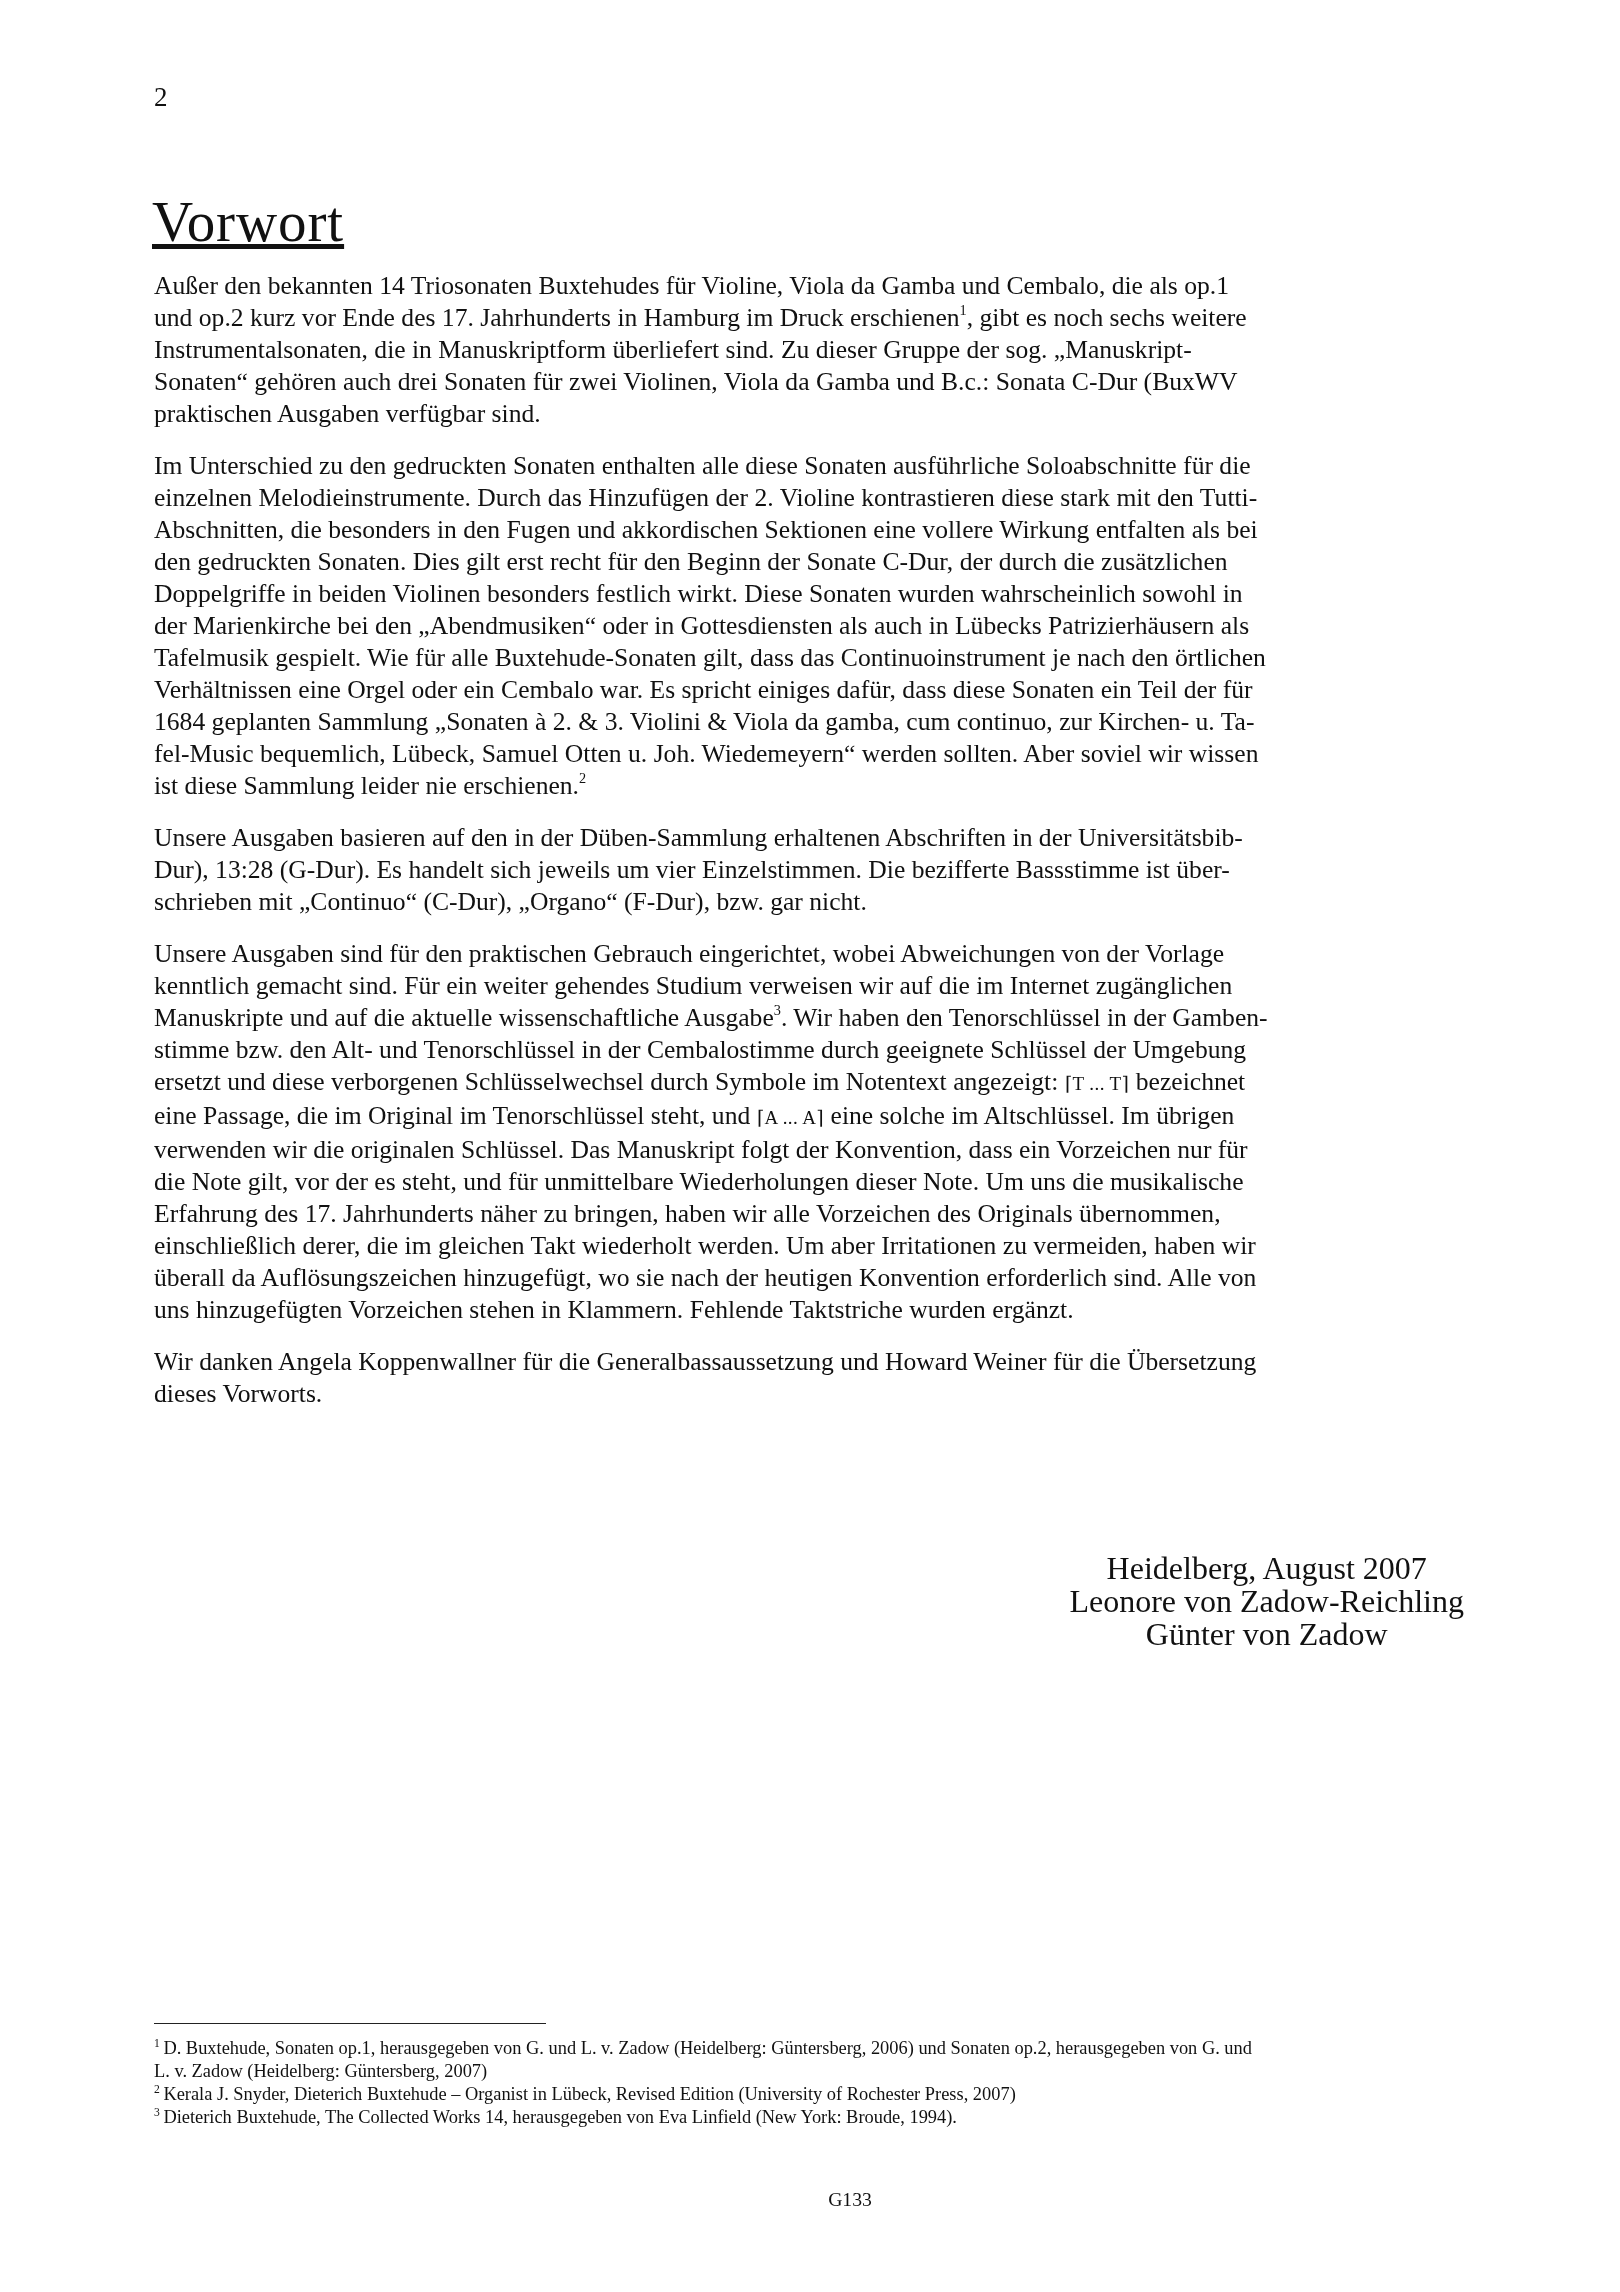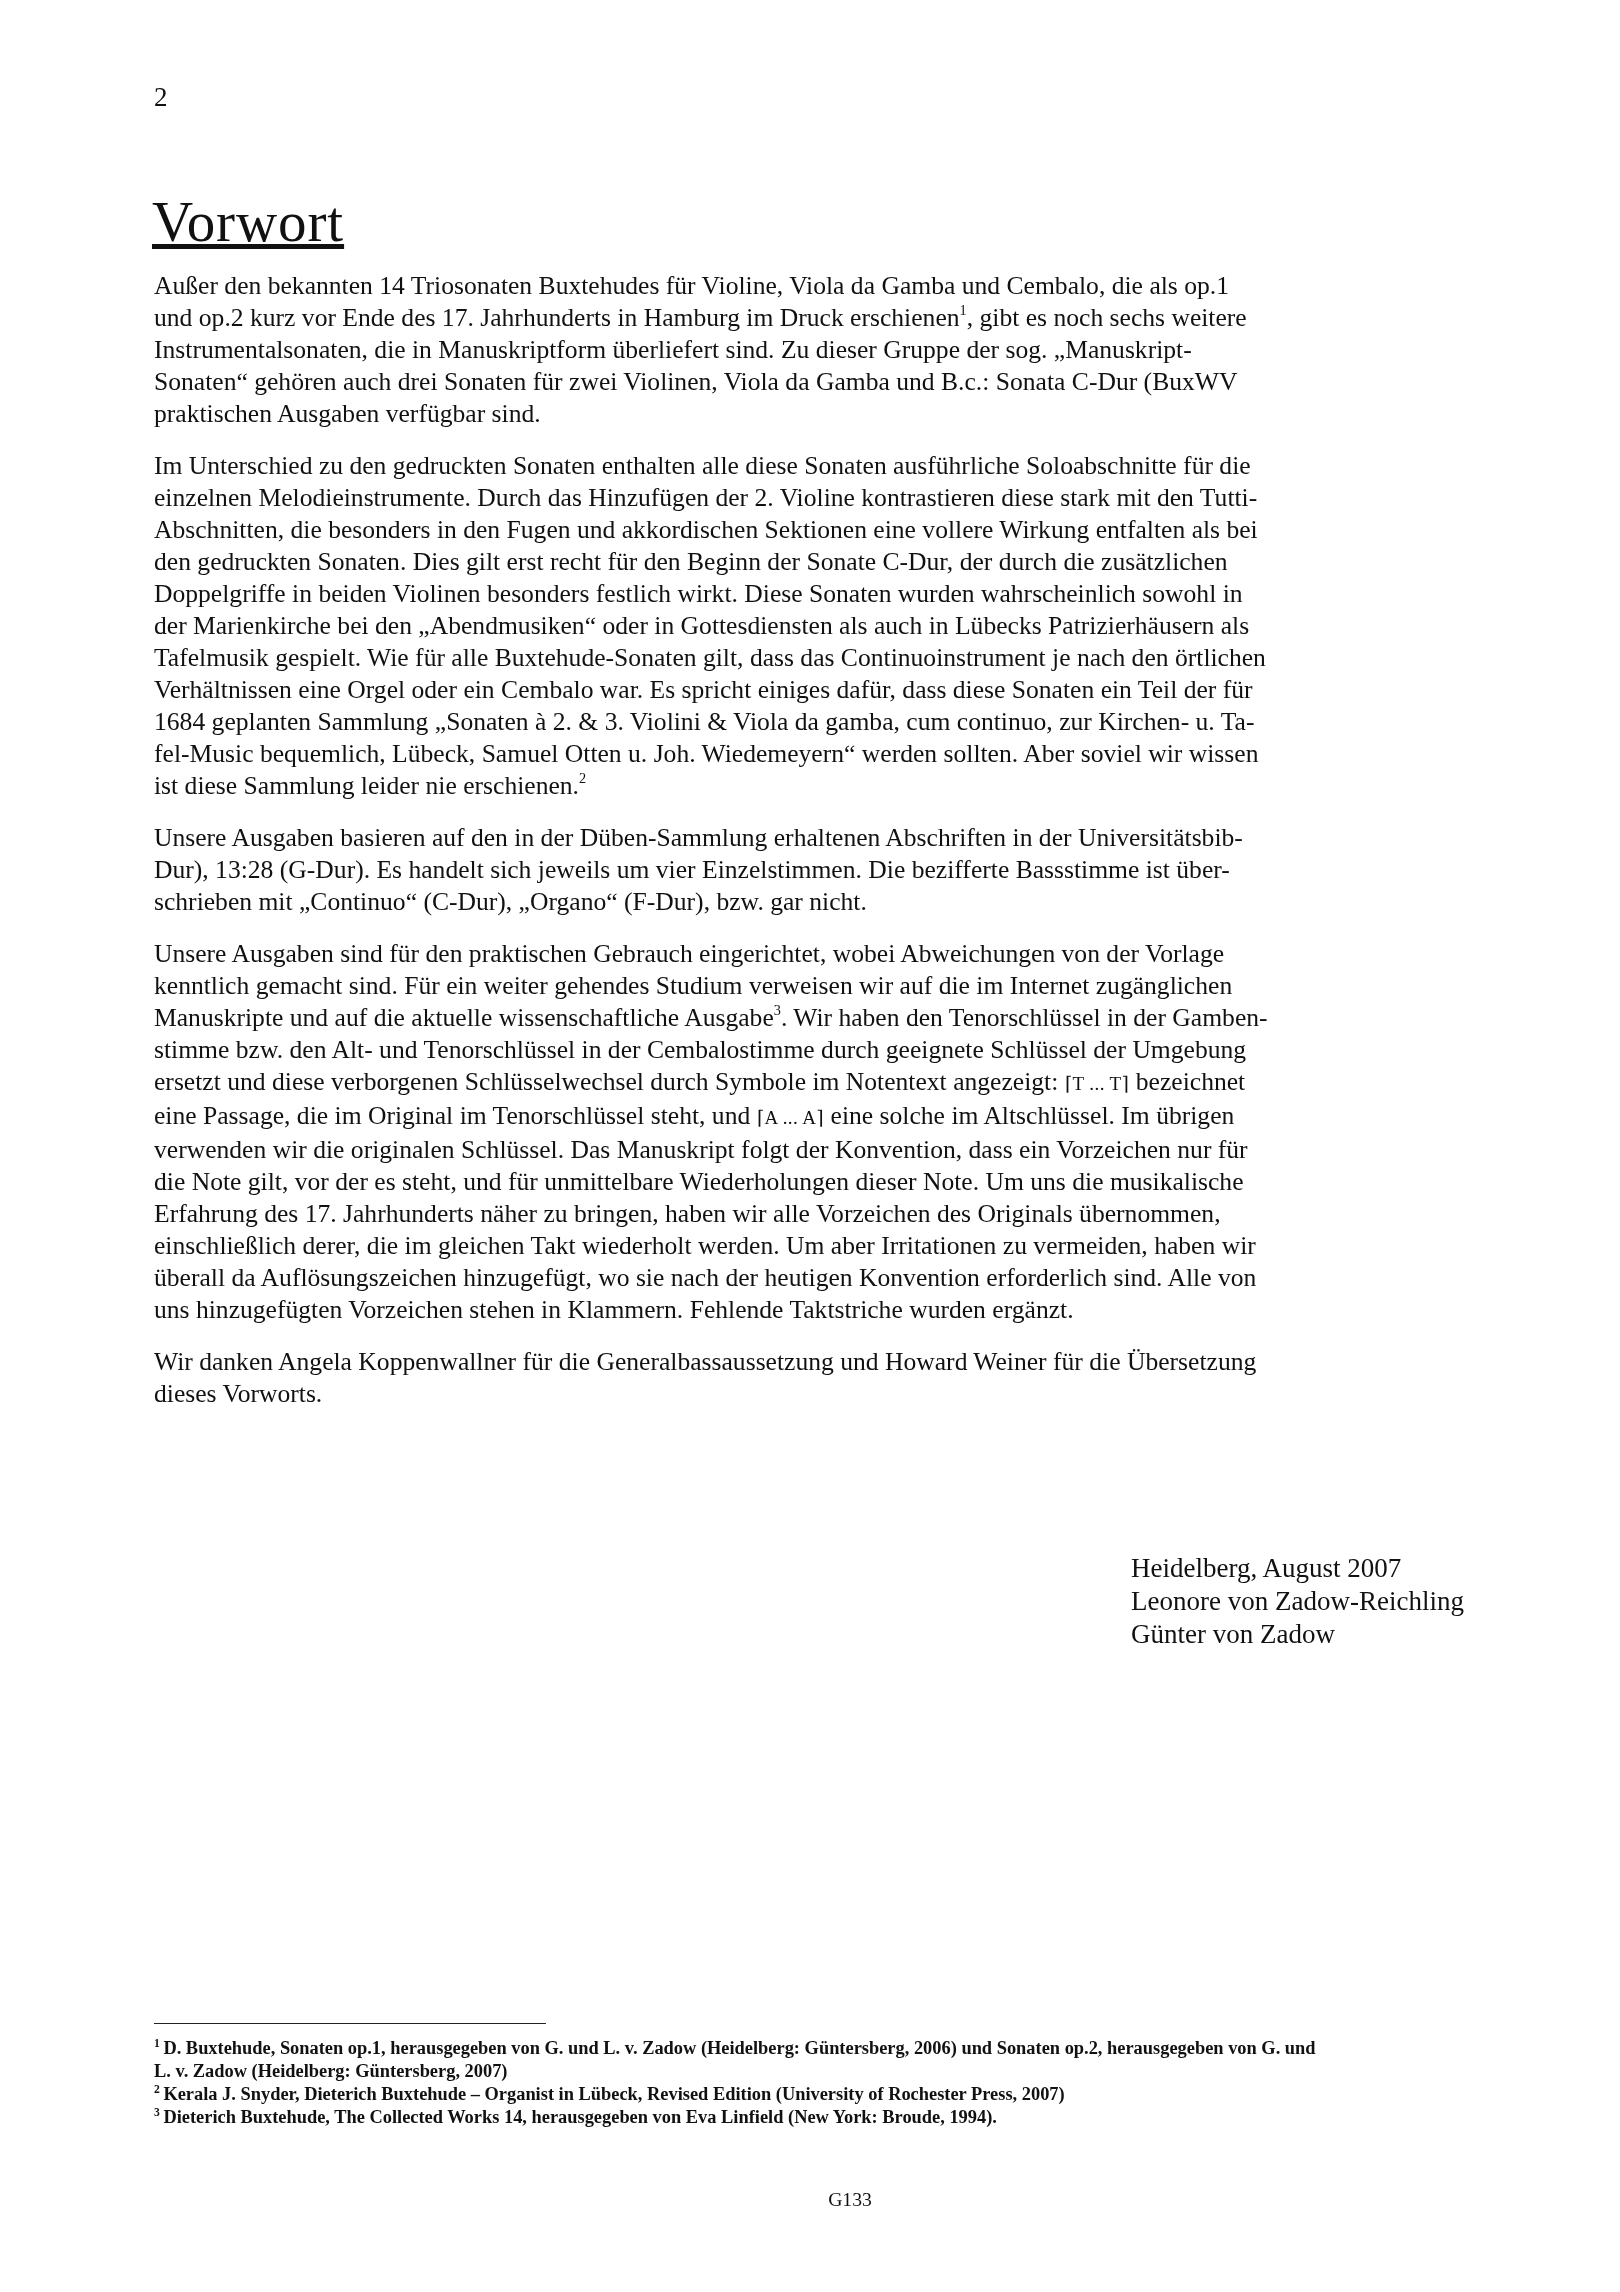--- a/index.html
+++ b/index.html
@@ -4,25 +4,25 @@
 <style>
   html, body { margin: 0; padding: 0; background: #ffffff; }
   body { width: 1620px; height: 2293px; position: relative; overflow: hidden; color: #111111; font-family: "Liberation Serif", "DejaVu Serif", serif; }
   .page-number { position: absolute; left: 154px; top: 81px; font-size: 27px; line-height: 32px; }
   .heading { position: absolute; left: 152px; top: 190px; font-size: 57px; line-height: 64px; letter-spacing: 0.9px; margin: 0; font-weight: normal; text-decoration: underline; }
   .body-text { position: absolute; left: 154px; top: 270px; width: 1325px; font-size: 25.6px; line-height: 32px; }
   .para { margin: 0 0 20px 0; }
   .line { display: block; white-space: nowrap; }
   sup.fnref { font-size: 14.3px; line-height: 0; vertical-align: 10.7px; }
   .clef-mark { font-size: 19px; letter-spacing: 0.4px; }
-  .signature { position: absolute; right: 156px; top: 1552px; text-align: left; font-size: 27px; line-height: 33px; }
+  .signature { position: absolute; right: 156px; top: 1552px; text-align: center; font-size: 32px; line-height: 33px; }
   .sig-line { display: block; white-space: nowrap; }
   .footnote-rule { position: absolute; left: 154px; top: 2023px; width: 392px; height: 0; border-top: 1.8px solid #222222; }
   .footnotes { position: absolute; left: 154px; top: 2037px; width: 1325px; font-size: 18.4px; line-height: 23px; }
-  .fn { display: block; font-weight: bold; }
+  .fn { display: block; }
   .fn-line { display: block; white-space: nowrap; }
   .fn sup { font-size: 11.6px; line-height: 0; vertical-align: 7.2px; margin-right: 3.6px; }
   .page-footer { position: absolute; left: 0; width: 1620px; top: 2188px; text-align: center; font-size: 19.7px; line-height: 23px; padding-left: 40px; }
 </style>
 </head>
 <body>
 
 <div class="page-number">2</div>
 
 <h1 class="heading">Vorwort</h1>

